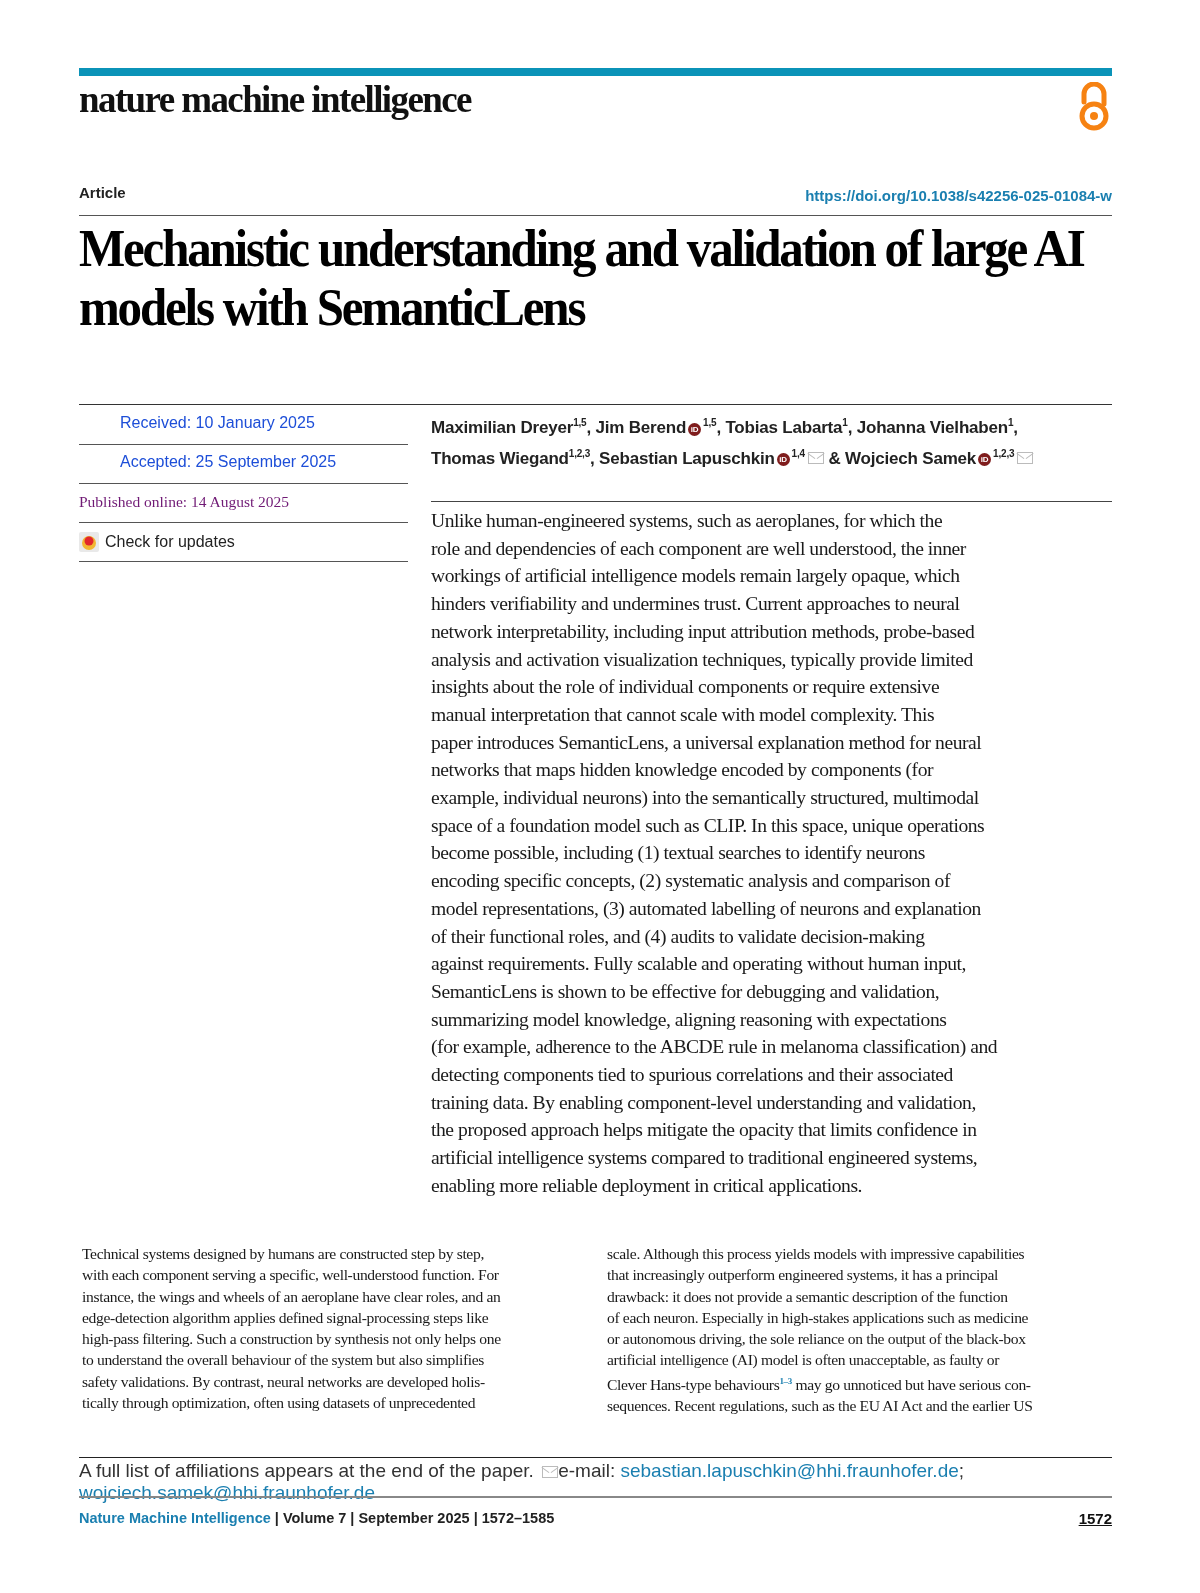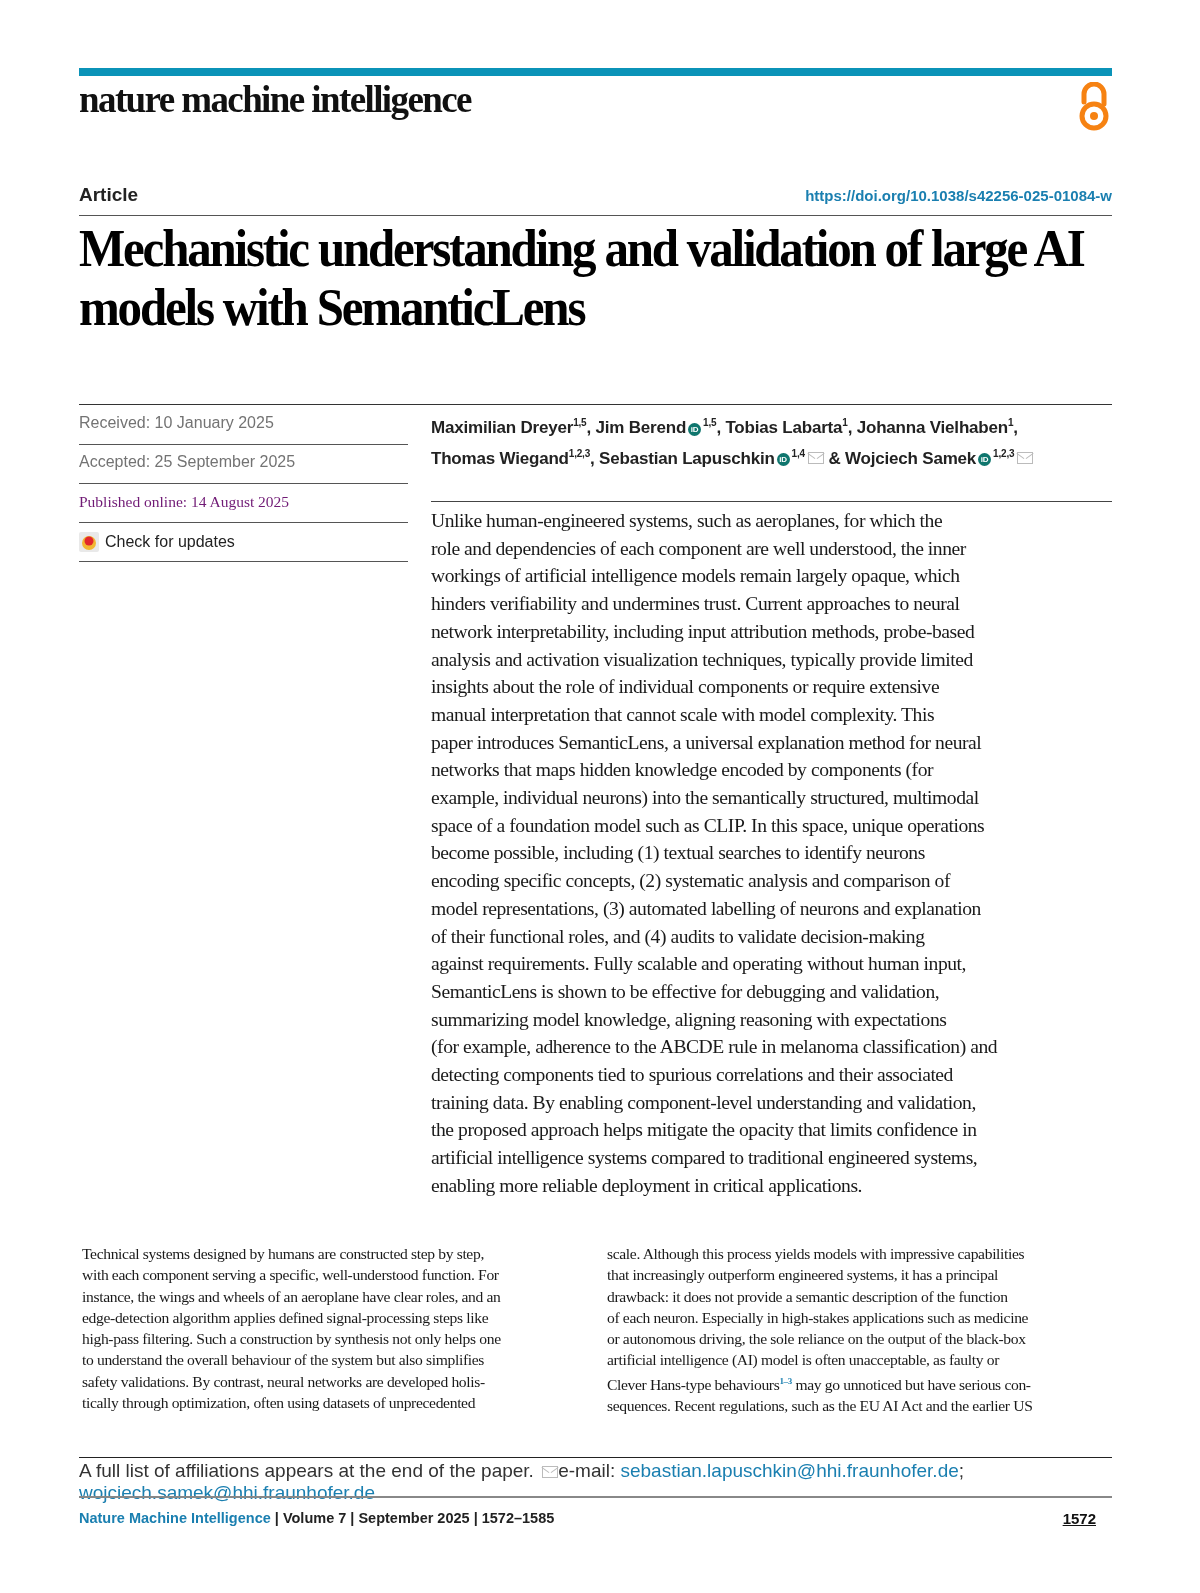--- a/index.html
+++ b/index.html
@@ -5,61 +5,61 @@
   html, body { margin: 0; padding: 0; background: #ffffff; }
   body { width: 1200px; height: 1593px; position: relative; overflow: hidden; color: #111; }
   .abs { position: absolute; }
   .sans { font-family: "Liberation Sans", "DejaVu Sans", sans-serif; }
   .serif { font-family: "Liberation Serif", "DejaVu Serif", serif; }
 
   #topbar { left: 79px; top: 68px; width: 1033px; height: 8px; background: #0b93b8; }
   #journal { left: 79px; top: 78px; font-size: 37px; font-weight: bold; letter-spacing: -1.6px; color: #111; }
   #oa-icon { left: 1075px; top: 82px; width: 38px; height: 50px; }
 
-  #article-type { left: 79px; top: 184px; font-size: 19px; font-weight: bold; color: #222; }
+  #article-type { left: 79px; top: 184px; font-size: 15px; font-weight: bold; color: #222; }
   #doi { right: 88px; top: 187px; font-size: 15px; font-weight: bold; color: #1a7fb0; text-decoration: none; margin-left: 16px; }
   #rule-title { left: 79px; top: 215px; width: 1033px; height: 1px; background: #555; }
 
   #title { left: 79px; top: 218px; width: 1060px; font-size: 49px; font-weight: bold; line-height: 55px; letter-spacing: -2.2px; color: #000; transform: scaleY(1.08); transform-origin: top left; }
 
   #rule-meta-top { left: 79px; top: 404px; width: 1033px; height: 1px; background: #333; }
 
   .meta-row { left: 79px; width: 329px; }
-  .meta-text { font-size: 16px; color: #737373; }
+  .meta-text { font-size: 16px; color: #1d4ed8; margin-left: 41px; }
   .meta-rule { left: 79px; width: 329px; height: 1px; background: #555; }
   #received { top: 414px; }
   #accepted { top: 453px; }
   #published { top: 493px; font-size: 15.5px; color: #701a75; }
   #check { top: 532px; display: flex; align-items: center; gap: 6px; }
   #check-label { font-size: 16px; color: #222; }
   #check-icon { width: 20px; height: 20px; }
 
   #authors { left: 431px; top: 410px; width: 690px; font-size: 17px; font-weight: bold; line-height: 26px; color: #222; letter-spacing: -0.2px; }
   #authors sup { font-size: 10px; font-weight: bold; }
-  .orcid { display: inline-block; width: 13px; height: 13px; border-radius: 50%; background: #0f766e; color: #fff; font-size: 8px; line-height: 13px; text-align: center; vertical-align: 1px; margin: 0 2px; }
+  .orcid { display: inline-block; width: 13px; height: 13px; border-radius: 50%; background: #7f1d1d; color: #fff; font-size: 8px; line-height: 13px; text-align: center; vertical-align: 1px; margin: 0 2px; }
   .mail { display: inline-block; width: 16px; height: 12px; border: 1px solid #bbb; position: relative; vertical-align: -1px; margin-left: 3px; box-sizing: border-box; }
   .mail::before, .mail::after { content: ""; position: absolute; top: 0; width: 9px; height: 1px; background: #bbb; }
   .mail::before { left: -1px; transform: rotate(35deg); transform-origin: left top; }
   .mail::after { right: -1px; transform: rotate(-35deg); transform-origin: right top; }
 
   #rule-abstract { left: 431px; top: 501px; width: 681px; height: 1px; background: #444; }
   #abstract { left: 431px; top: 507px; width: 700px; font-size: 19.6px; line-height: 27.7px; color: #1a1a1a; letter-spacing: -0.45px; white-space: pre-line; }
 
   .body-col { top: 1243px; width: 512px; font-size: 15.6px; line-height: 21.3px; color: #1a1a1a; white-space: pre-line; letter-spacing: -0.35px; }
   #col-left { left: 82px; }
   #col-right { left: 607px; }
   .cite { color: #1a7fb0; font-size: 9px; vertical-align: super; font-weight: bold; }
 
   #rule-foot1 { left: 79px; top: 1457px; width: 1033px; height: 1px; background: #222; }
   #affil-note { left: 79px; top: 1460px; font-size: 19px; color: #333; }
   #affil-note .email { color: #1a7fb0; }
   #rule-foot2 { left: 79px; top: 1496px; width: 1033px; height: 2px; background: #888; }
   #footer-left { left: 79px; top: 1510px; font-size: 14.5px; font-weight: bold; color: #222; }
   #footer-journal { color: #1a7fb0; }
-  #page-number { right: 104px; top: 1510px; font-size: 15px; font-weight: bold; color: #111; text-decoration: underline; }
+  #page-number { right: 88px; top: 1510px; font-size: 15px; font-weight: bold; color: #111; text-decoration: underline; }
 </style>
 </head>
 <body>
 
 <div id="topbar" class="abs"></div>
 <div id="journal" class="abs serif">nature machine intelligence</div>
 <svg id="oa-icon" class="abs" viewBox="0 0 38 50">
   <path d="M9 20 V12 a10 10 0 0 1 20 0 V22" fill="none" stroke="#f68212" stroke-width="5" stroke-linecap="round"></path>
   <circle cx="19" cy="34" r="12" fill="none" stroke="#f68212" stroke-width="5"></circle>
   <circle cx="19" cy="34" r="4" fill="#f68212"></circle>

